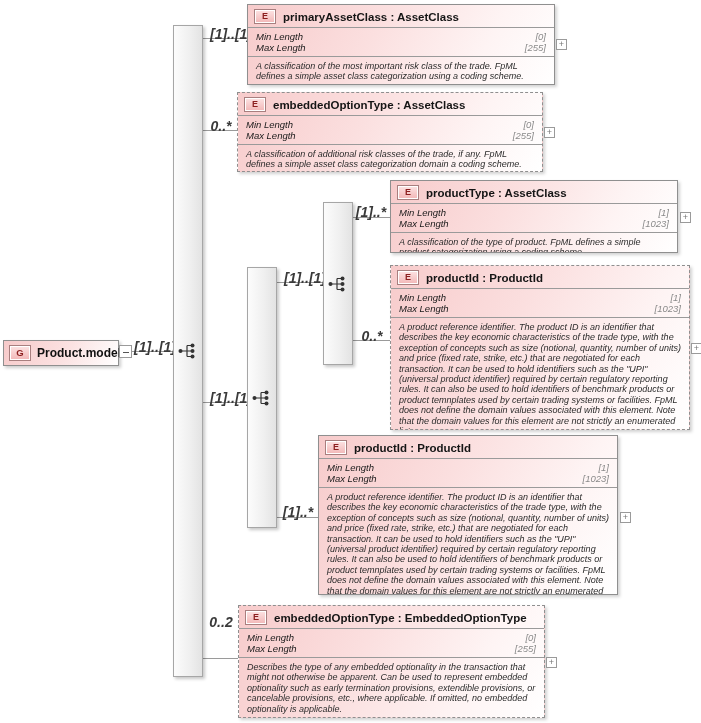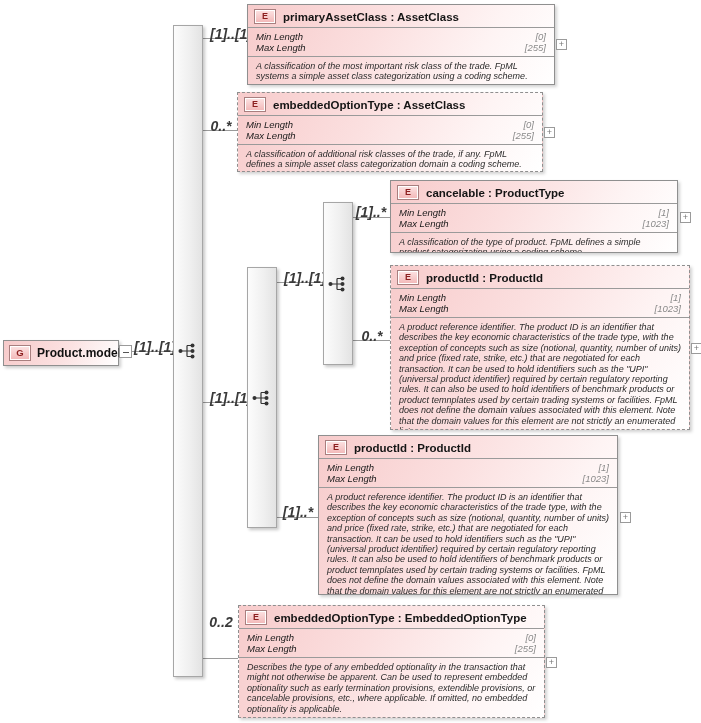--- a/index.html
+++ b/index.html
@@ -143,21 +143,21 @@
     <div class="efacets">
       <div class="frow">
           <span class="fname">Min Length</span>
           <span class="fval">[0]</span>
         </div>
       <div class="frow">
           <span class="fname">Max Length</span>
           <span class="fval">[255]</span>
         </div>
     </div>
-    <div class="edesc">A classification of the most important risk class of the trade. FpML systems a simple asset class categorization using a coding scheme.</div>
+    <div class="edesc">A classification of the most important risk class of the trade. FpML defines a simple asset class categorization using a coding scheme.</div>
   </div>
   <span class="plus-abs" style="left:556px;top:39px">+</span>
 
   <div class="ebox optional" style="left:237px;top:92px;width:306px;height:80px">
     <div class="ehead">
       <span class="eicon">E</span>
       <span class="etitle">embeddedOptionType : AssetClass</span>
     </div>
     <div class="efacets">
       <div class="frow">
@@ -169,21 +169,21 @@
           <span class="fval">[255]</span>
         </div>
     </div>
     <div class="edesc">A classification of additional risk classes of the trade, if any. FpML defines a simple asset class categorization domain a coding scheme.</div>
   </div>
   <span class="plus-abs" style="left:544px;top:127px">+</span>
 
   <div class="ebox" style="left:390px;top:180px;width:288px;height:73px">
     <div class="ehead">
       <span class="eicon">E</span>
-      <span class="etitle">cancelable : ProductType</span>
+      <span class="etitle">productType : AssetClass</span>
     </div>
     <div class="efacets">
       <div class="frow">
           <span class="fname">Min Length</span>
           <span class="fval">[1]</span>
         </div>
       <div class="frow">
           <span class="fname">Max Length</span>
           <span class="fval">[1023]</span>
         </div>

